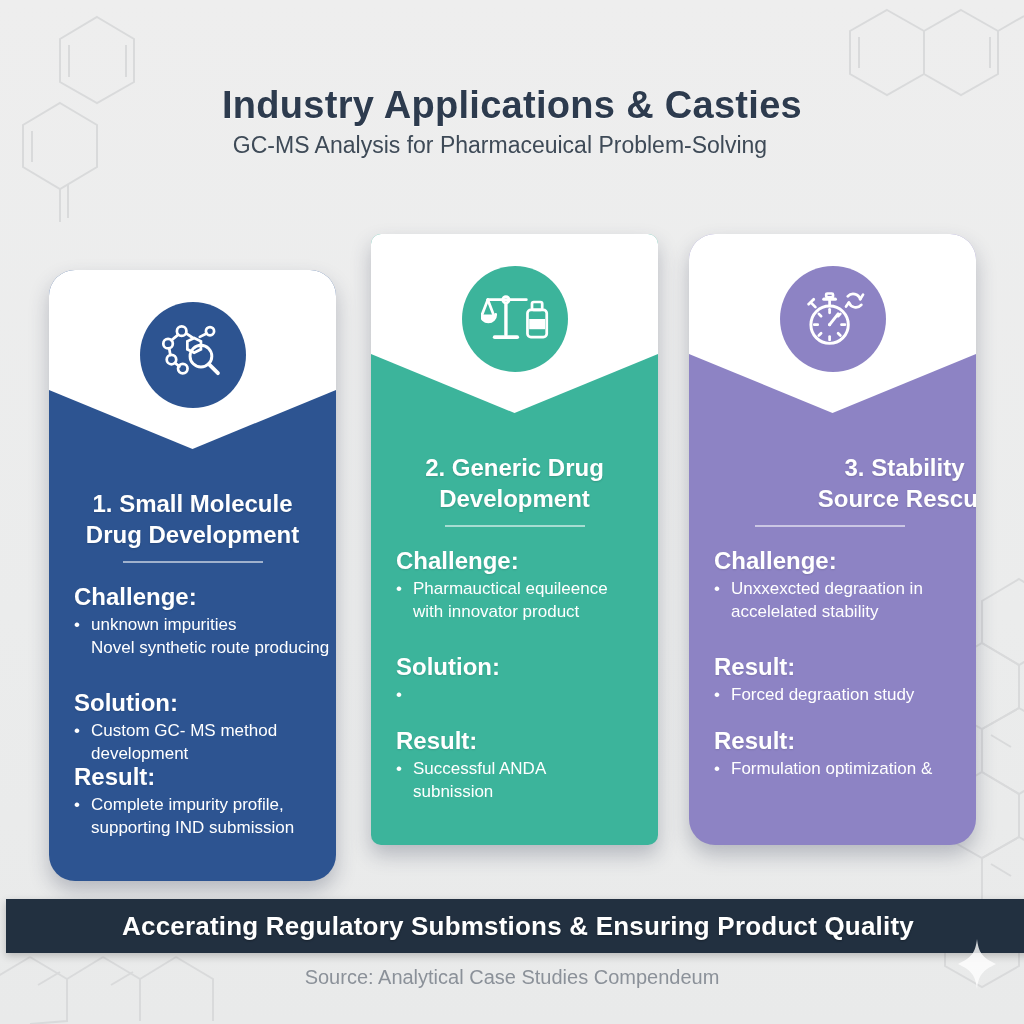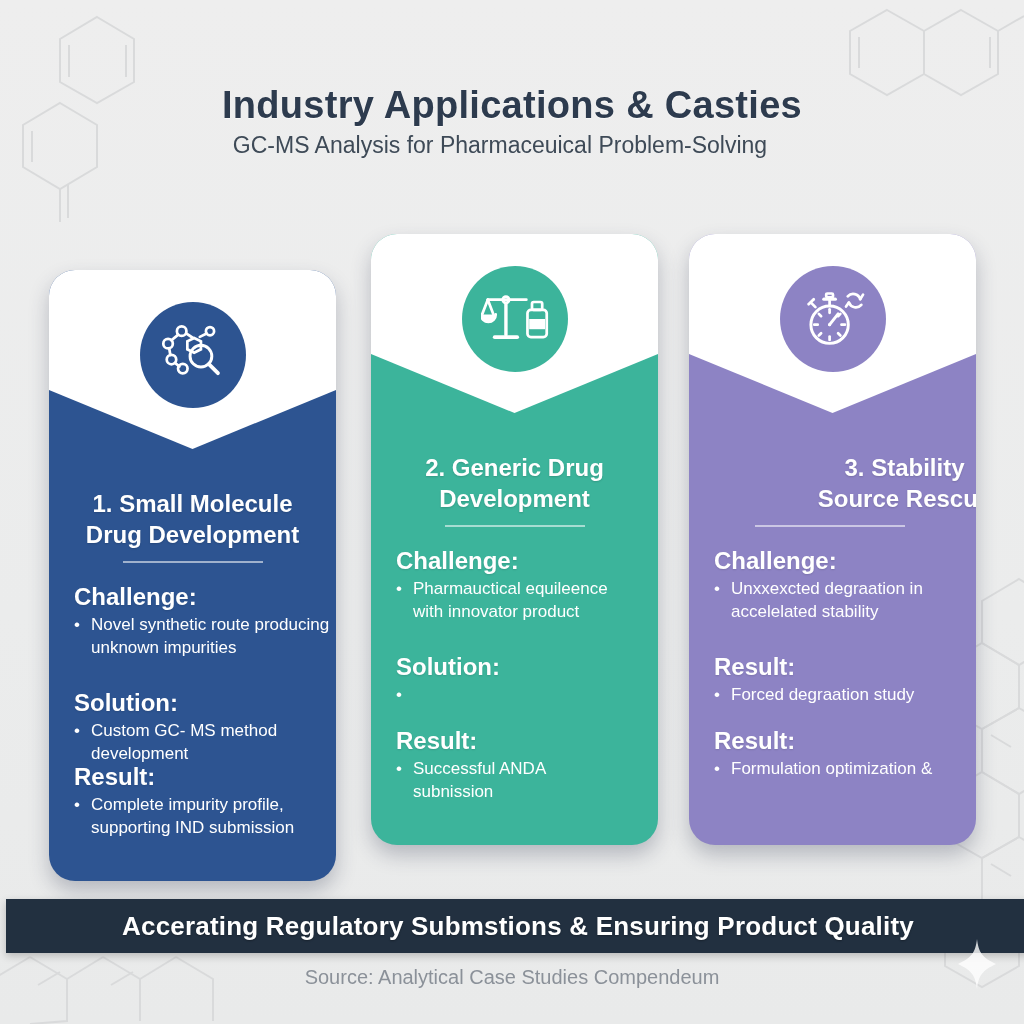--- a/index.html
+++ b/index.html
@@ -142,22 +142,22 @@
     <div class="card-title">
       <span class="bline">1. Small Molecule</span>
       <span class="bline">Drug Development</span>
     </div>
     <div class="divider"></div>
     <div class="sec sec-1">
       <div class="sec-label">Challenge:</div>
       <div class="sec-bullet">
         <span class="bullet-dot">•</span>
         <span>
+            <span class="bline">unknown impurities</span>
             <span class="bline">Novel synthetic route producing</span>
-            <span class="bline">unknown impurities</span>
           </span>
       </div>
     </div>
     <div class="sec sec-2">
       <div class="sec-label">Solution:</div>
       <div class="sec-bullet">
         <span class="bullet-dot">•</span>
         <span>
             <span class="bline">Custom GC- MS method</span>
             <span class="bline">development</span>
@@ -169,21 +169,21 @@
       <div class="sec-bullet">
         <span class="bullet-dot">•</span>
         <span>
             <span class="bline">Complete impurity profile,</span>
             <span class="bline">supporting IND submission</span>
           </span>
       </div>
     </div>
   </div>
 
-  <div class="card card2" style="background-color: rgb(60, 180, 155);">
+  <div class="card card2" style="background-color: rgb(60, 180, 155); border-radius: 10px;">
     <div class="card-white"></div>
     <div class="icon-circle" style="background-color: rgb(60, 180, 155);">
       <svg viewBox="0 0 60 60" fill="none" stroke="#ffffff" stroke-width="2.4" stroke-linecap="round">
         <line x1="6" y1="13" x2="40" y2="13"></line>
         <circle cx="22" cy="13" r="2.8"></circle>
         <line x1="22" y1="16" x2="22" y2="44" stroke-width="3"></line>
         <line x1="12" y1="46" x2="32" y2="46" stroke-width="3.2"></line>
         <line x1="6" y1="13" x2="1" y2="26"></line>
         <line x1="6" y1="13" x2="11" y2="26"></line>
         <path d="M0 26 A6.5 6.5 0 0 0 13 26" fill="#ffffff"></path>

